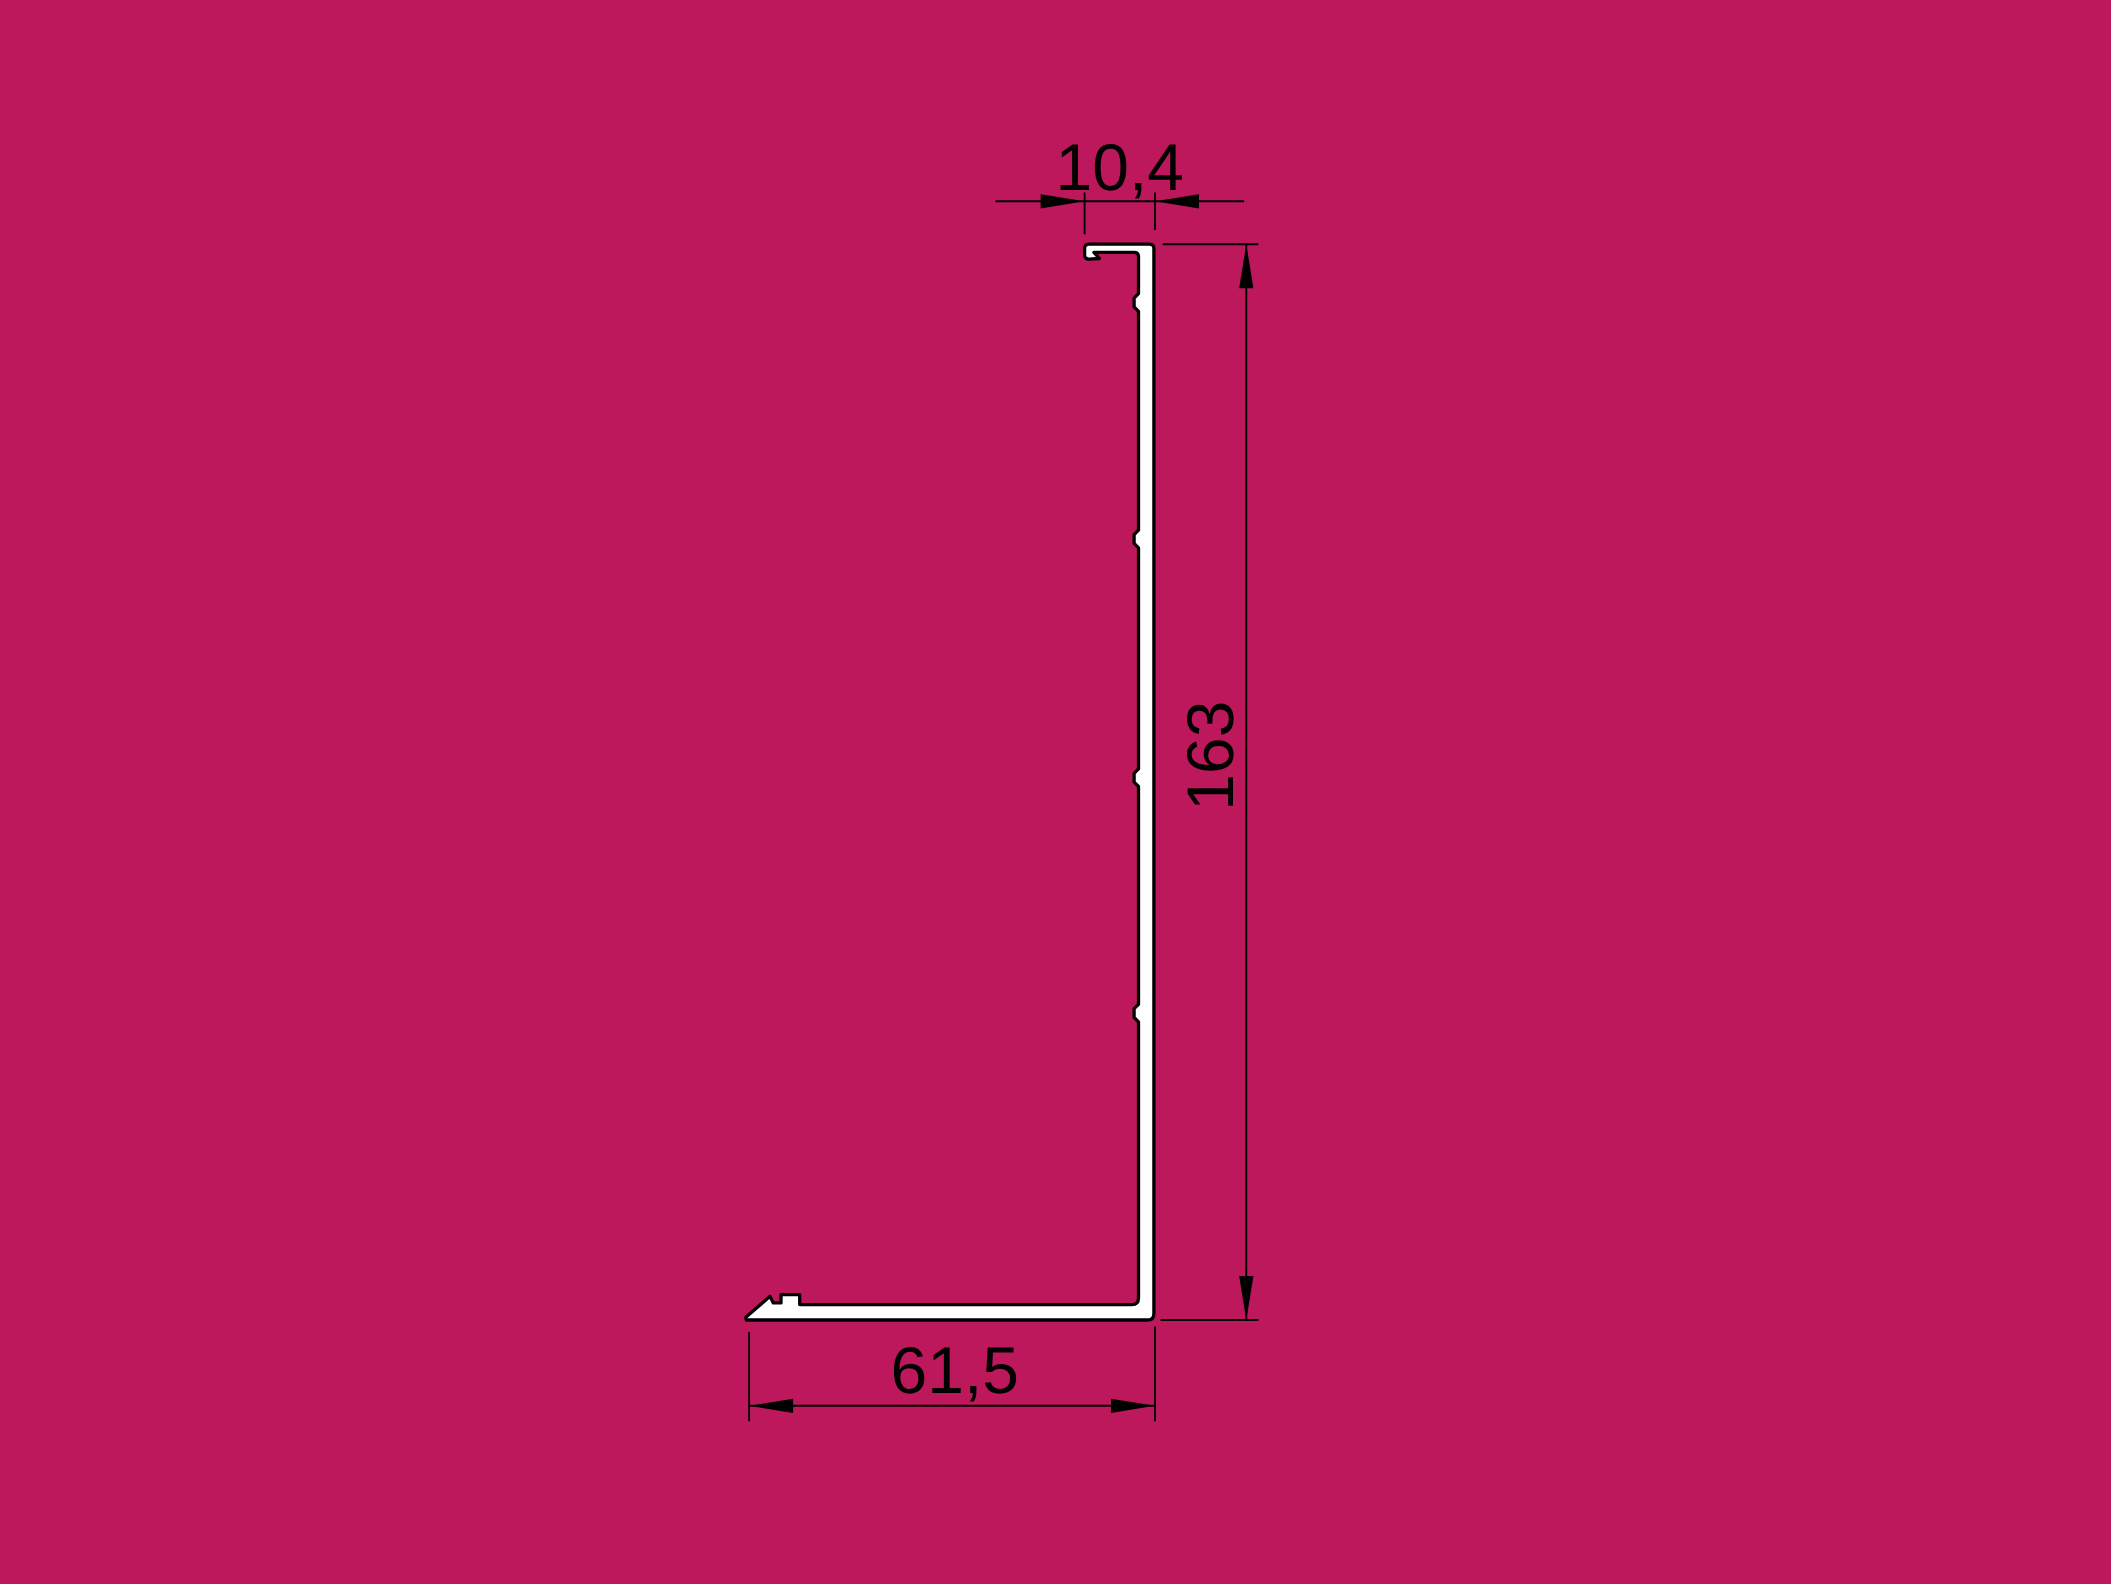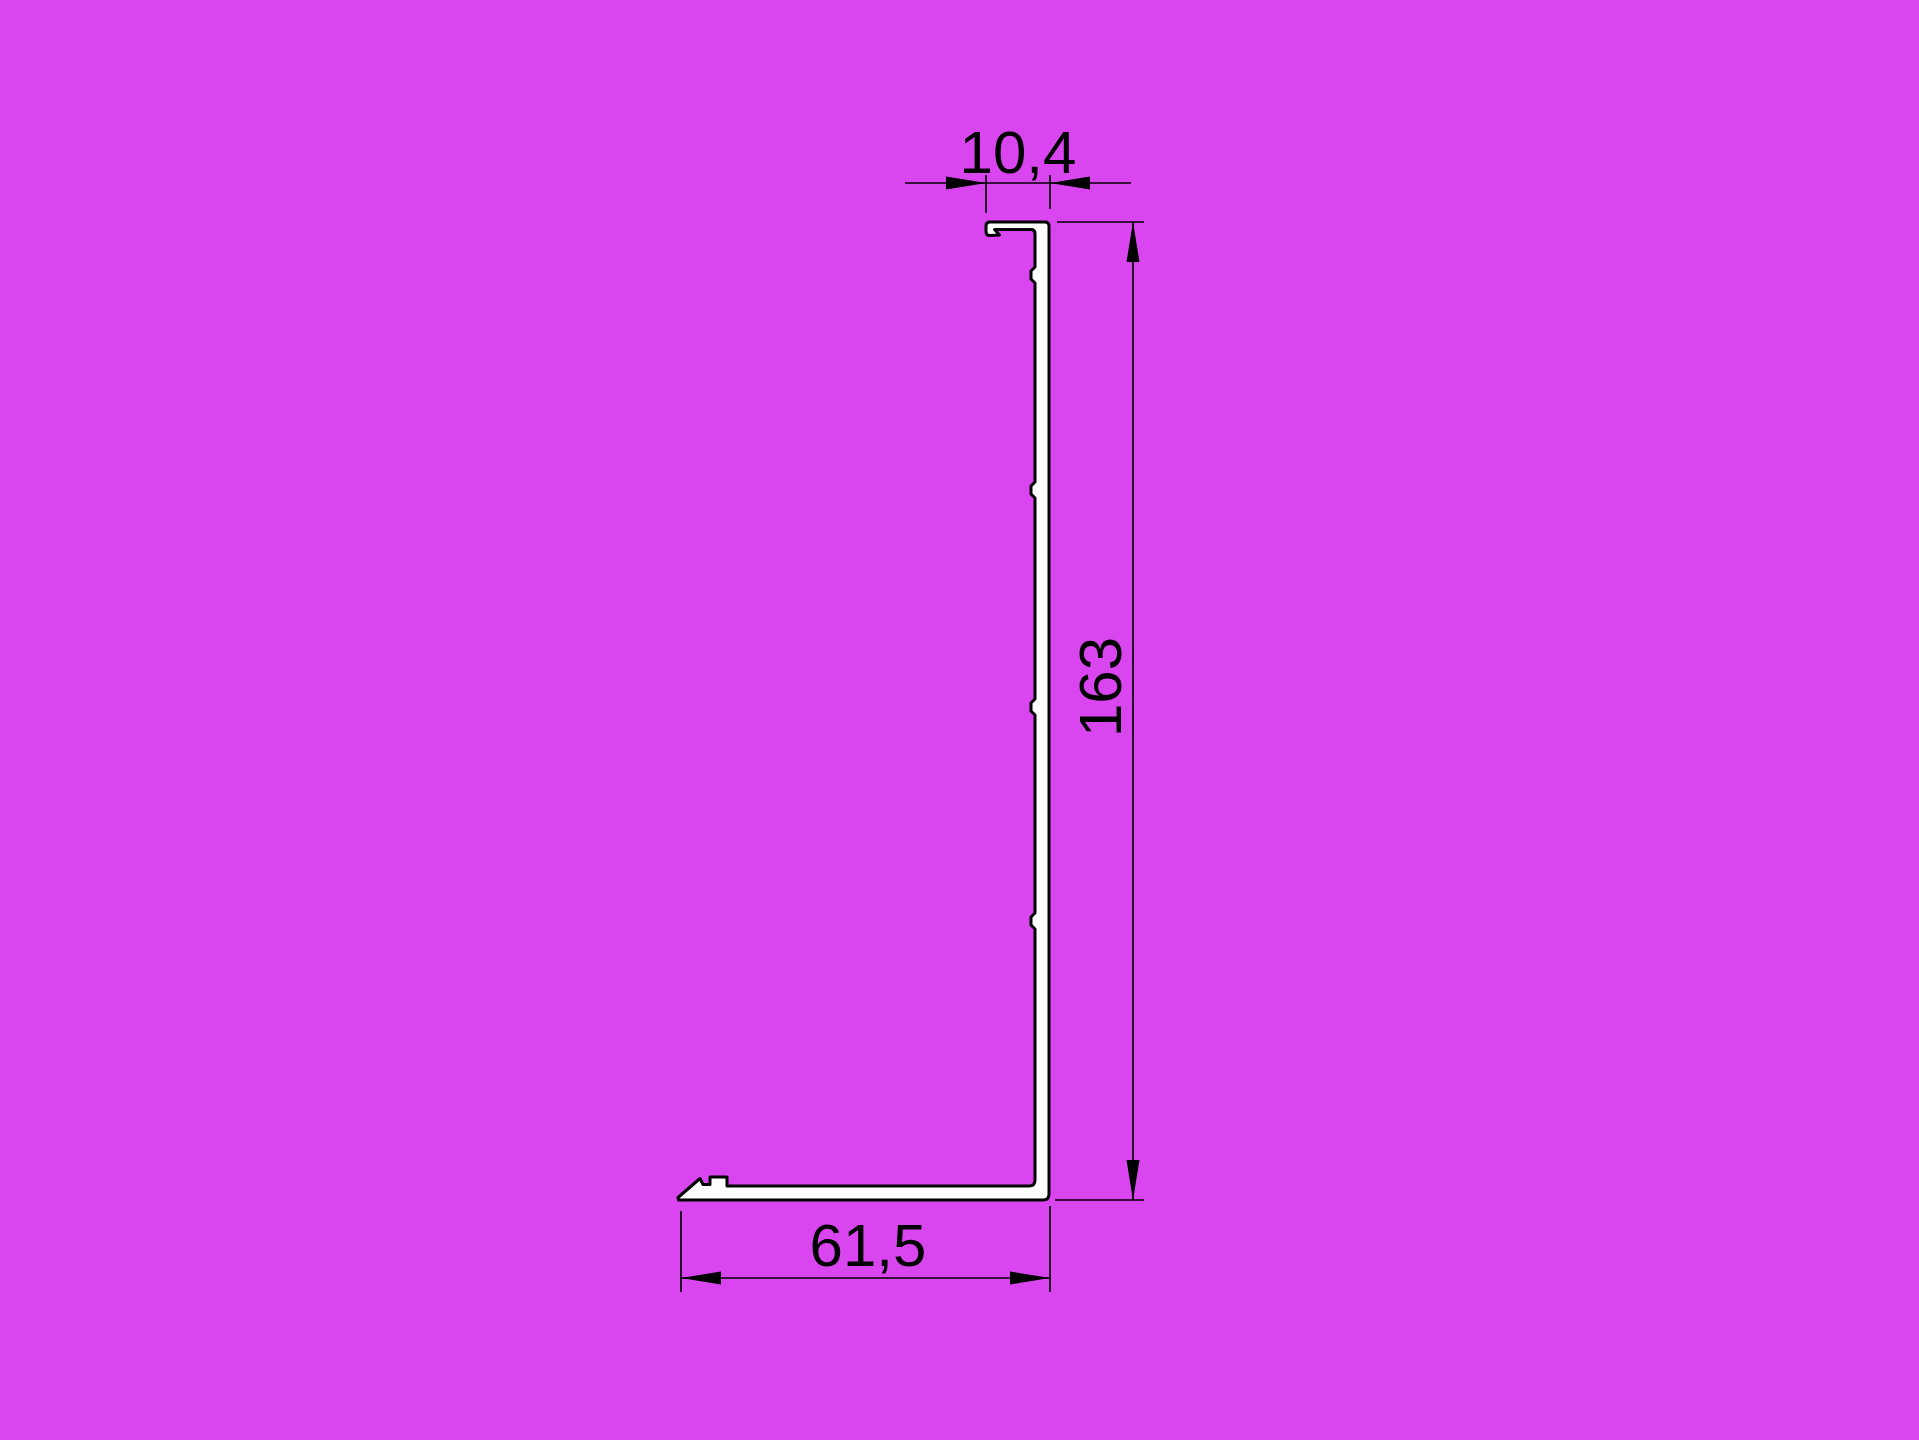--- a/index.html
+++ b/index.html
@@ -4,21 +4,21 @@
 <style>
   html, body {
     margin: 0;
     padding: 0;
     background: #ffffff;
   }
   .canvas {
     position: relative;
     width: 1919px;
     height: 1440px;
-    background: #d946ef;
+    background: #be185d;
     overflow: hidden;
   }
   svg { display: block; }
   .profile {
     fill: #ffffff;
     stroke: #000000;
     stroke-width: 3;
     stroke-linejoin: round;
     stroke-linecap: round;
   }

